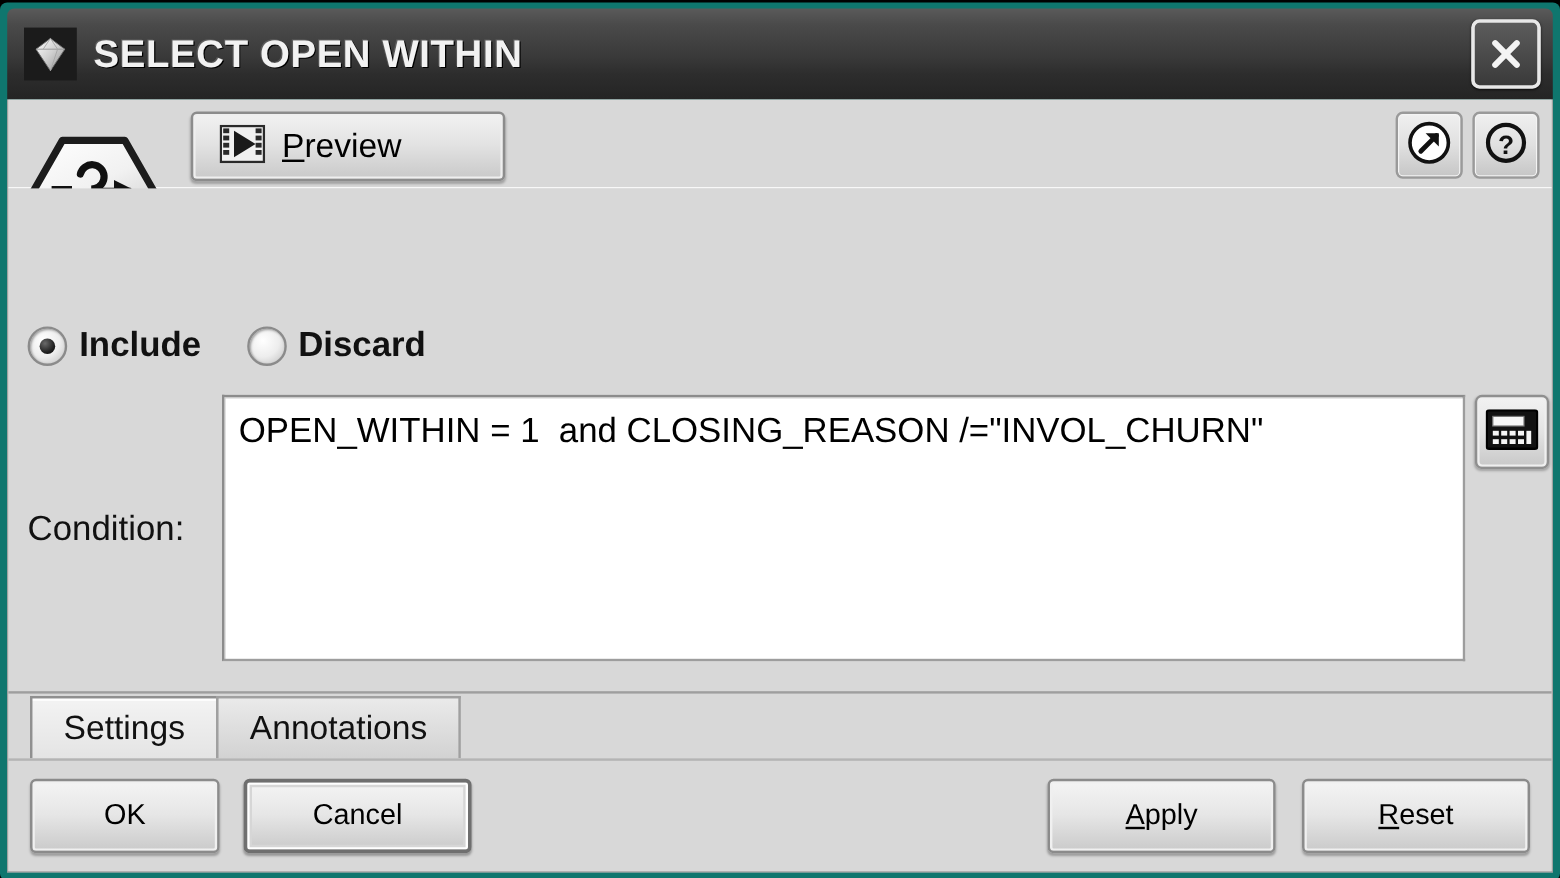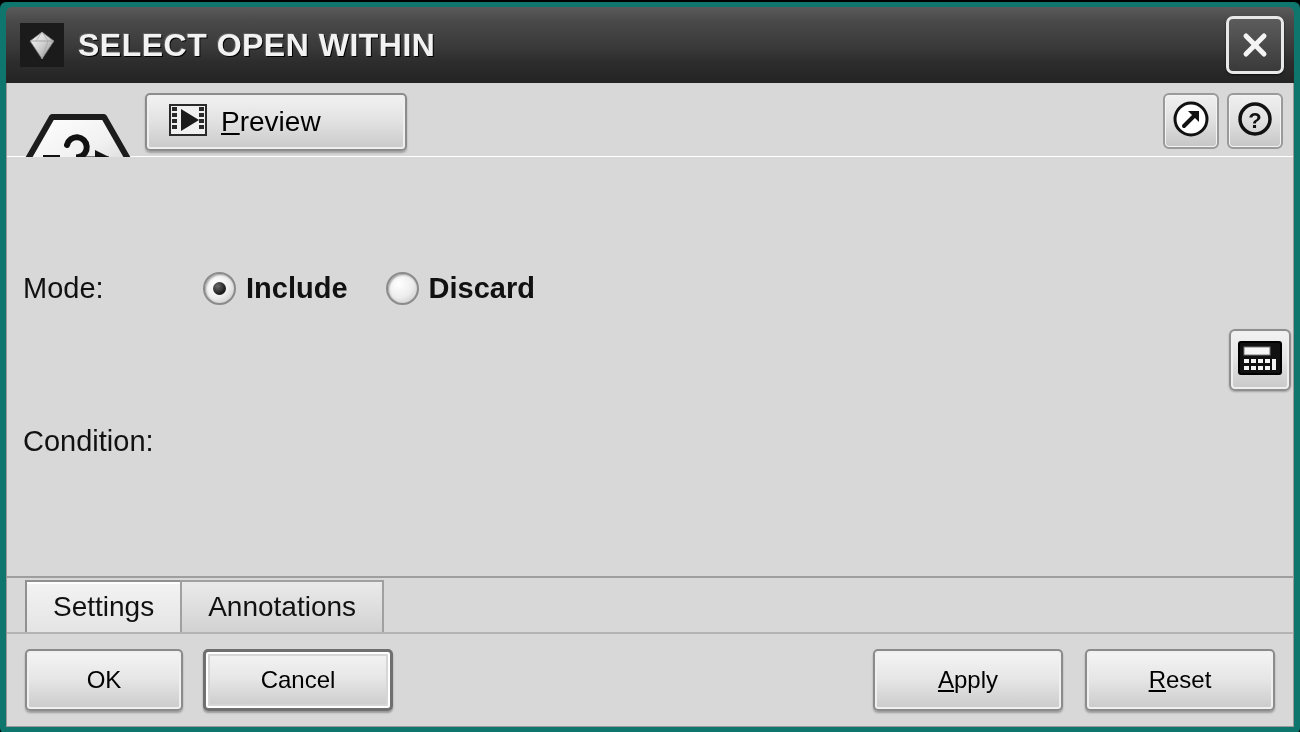--- a/index.html
+++ b/index.html
@@ -71,21 +71,21 @@
     display: flex;
     flex-direction: column;
   }
 
   
   #toolbar {
     position: relative;
     height: 74px;
     display: flex;
     align-items: flex-start;
-    padding: 10px 6px 0 6px;
+    padding: 10px 6px 0 20px;
     background: #d8d8d8;
     border-bottom: 1px solid #ffffff;
   }
   #preview-btn {
     margin-left: 132px;
     height: 58px;
     min-width: 262px;
     padding: 0 22px;
     display: flex; align-items: center; gap: 14px;
     background: linear-gradient(to bottom, #f2f2f2 0%, #e2e2e2 48%, #c9c9c9 100%);
@@ -357,35 +357,37 @@
           <circle cx="48" cy="62" r="3.6" fill="#111"></circle>
           <line x1="58" y1="48" x2="84" y2="48" stroke="#111" stroke-width="5"></line>
           <polygon points="88,48 70,39 70,57" fill="#111"></polygon>
         </svg>
       </div>
     </div>
 
     <div id="settings-pane">
 
       <div id="mode-row">
-        <span id="mode-label" class="field-label">Mode:</span>
 
         <label class="radio-item">
           <span class="radio checked"></span>
           <span class="radio-label">Include</span>
         </label>
 
         <label class="radio-item">
           <span class="radio"></span>
           <span class="radio-label">Discard</span>
         </label>
       </div>
 
       <div id="condition-label" class="field-label">Condition:</div>
 
+      <div id="condition-area">
+        <div id="condition-text">OPEN_WITHIN = 1  and CLOSING_REASON /="INVOL_CHURN"</div>
+      </div>
 
       <div id="expr-btn">
         <span>
           <svg width="44" height="34" viewBox="0 0 44 34">
             <rect x="1" y="1" width="42" height="32" rx="2" fill="#111" stroke="#000" stroke-width="2"></rect>
             <rect x="6" y="6" width="26" height="8" fill="#f6f6f6" stroke="#777" stroke-width="1"></rect>
             <g fill="#f6f6f6">
               <rect x="6" y="18" width="5" height="4"></rect>
                 <rect x="13" y="18" width="5" height="4"></rect>
               <rect x="20" y="18" width="5" height="4"></rect>

